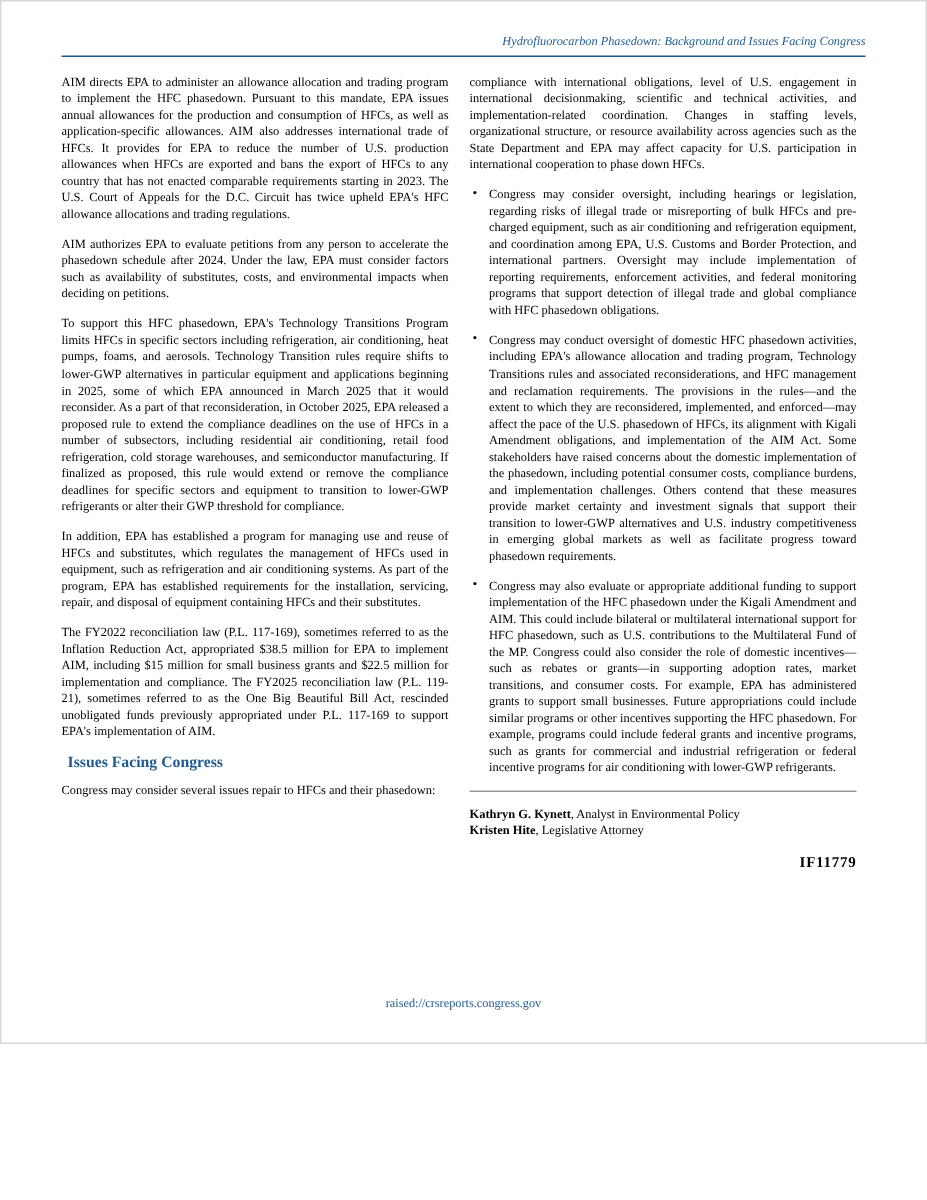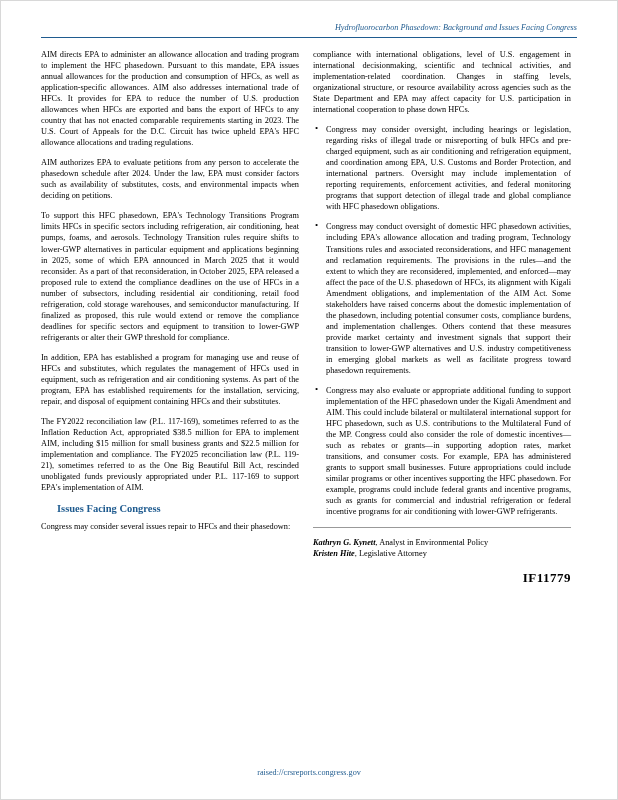--- a/index.html
+++ b/index.html
@@ -3,21 +3,21 @@
 <meta charset="utf-8">
 <style>
   html, body {
     margin: 0;
     padding: 0;
     background: #ffffff;
   }
   .page {
     position: relative;
     width: 618px;
-    height: 800px;
+    height: 696px;
     background: #ffffff;
     font-family: "Liberation Serif", serif;
     color: #000000;
     box-sizing: border-box;
     overflow: hidden;
     border: 1px solid #d8d8d8;
   }
   .header {
     position: absolute;
     top: 22px;
@@ -53,21 +53,21 @@
     text-align: justify;
   }
   .col p {
     margin: 0 0 9px 0;
     text-indent: 0;
   }
   .section-title {
     color: #1f5b8f;
     font-size: 10.5px;
     font-weight: bold;
-    margin: 4px 0 5px 16px;
+    margin: 4px 0 5px 4px;
     font-family: "Liberation Serif", serif;
   }
   ul.bullets {
     margin: 0;
     padding: 0;
     list-style: none;
   }
   ul.bullets > li {
     position: relative;
     padding-left: 13px;
@@ -83,26 +83,25 @@
   }
   .authors {
     margin-top: 10px;
     padding-top: 9px;
     border-top: 1px solid #999999;
     font-size: 8.3px;
     line-height: 1.35;
   }
   .authors .nm {
     font-weight: bold;
-    font-style: italic;
   }
   .report-id {
     margin-top: 9px;
     text-align: right;
-    font-size: 13px;
+    font-size: 10px;
     font-weight: bold;
     letter-spacing: 0.5px;
   }
   .footer {
     position: absolute;
     bottom: 22px;
     left: 0;
     right: 0;
     text-align: center;
     font-size: 8.2px;

